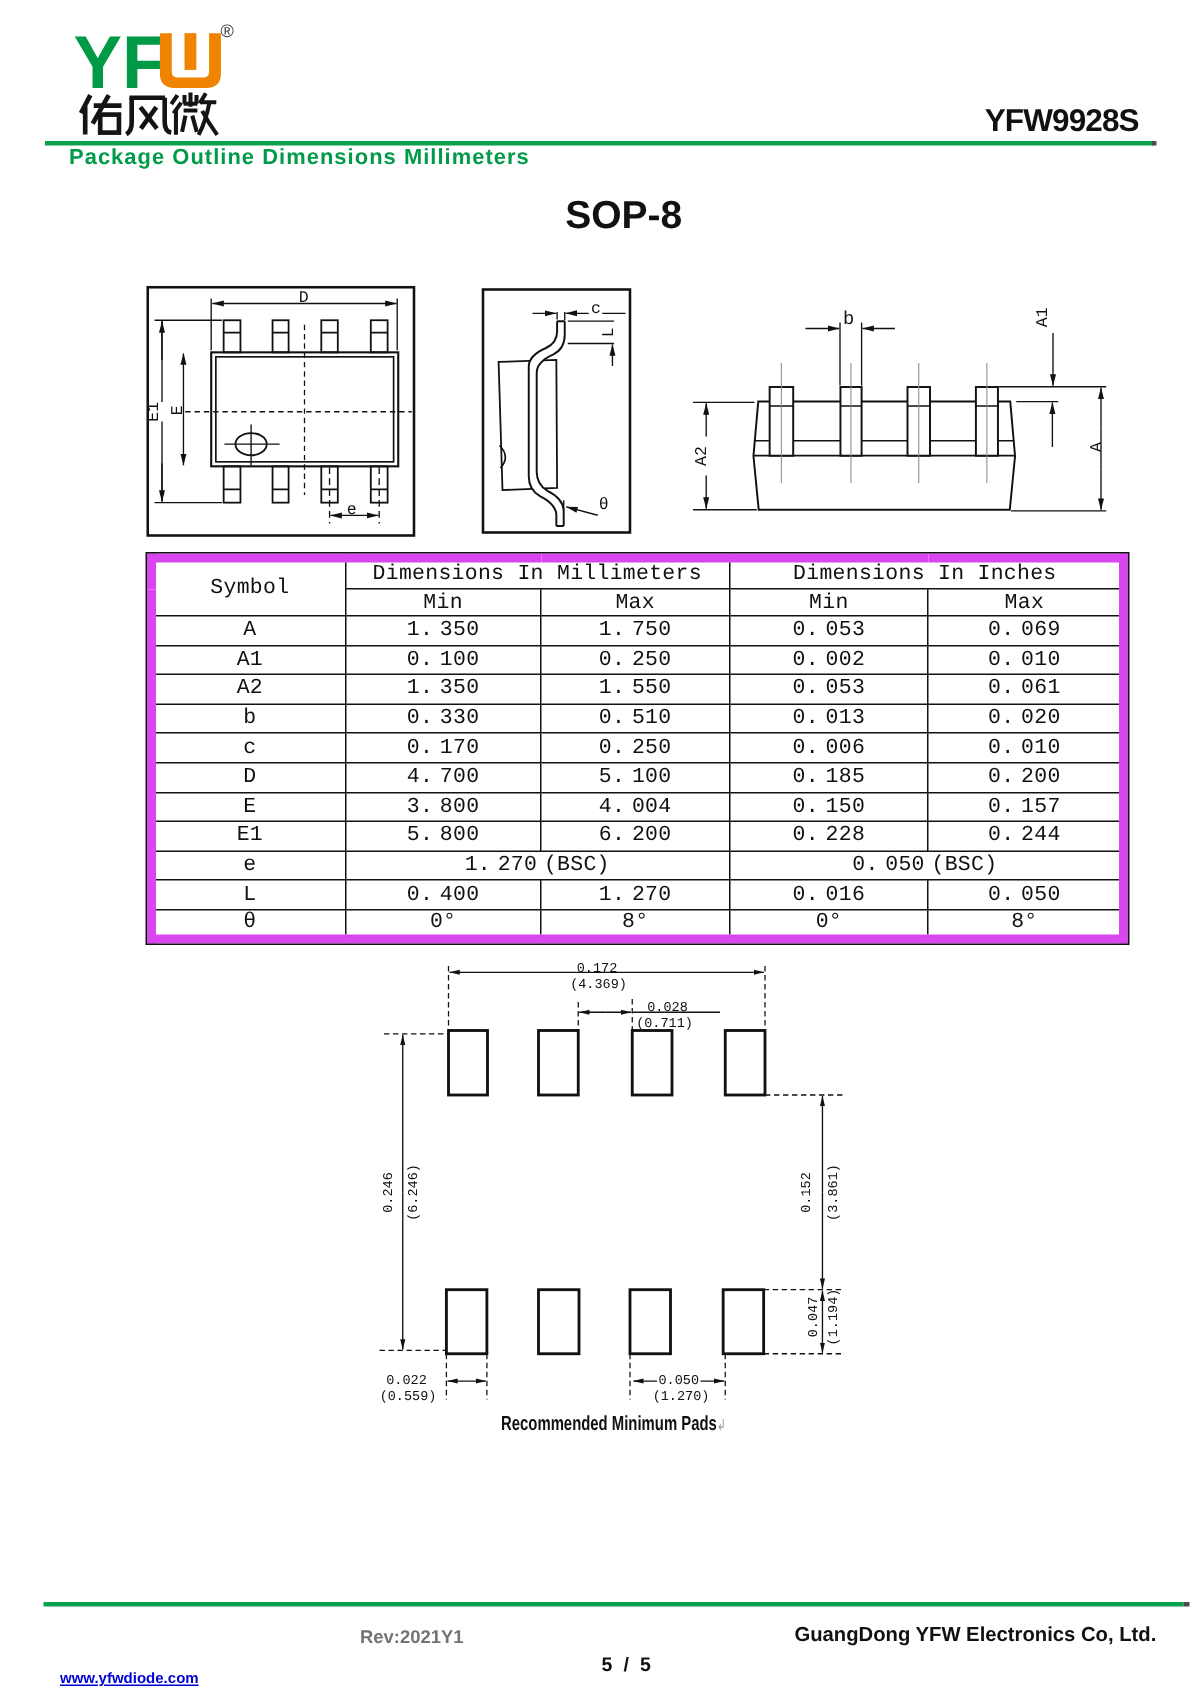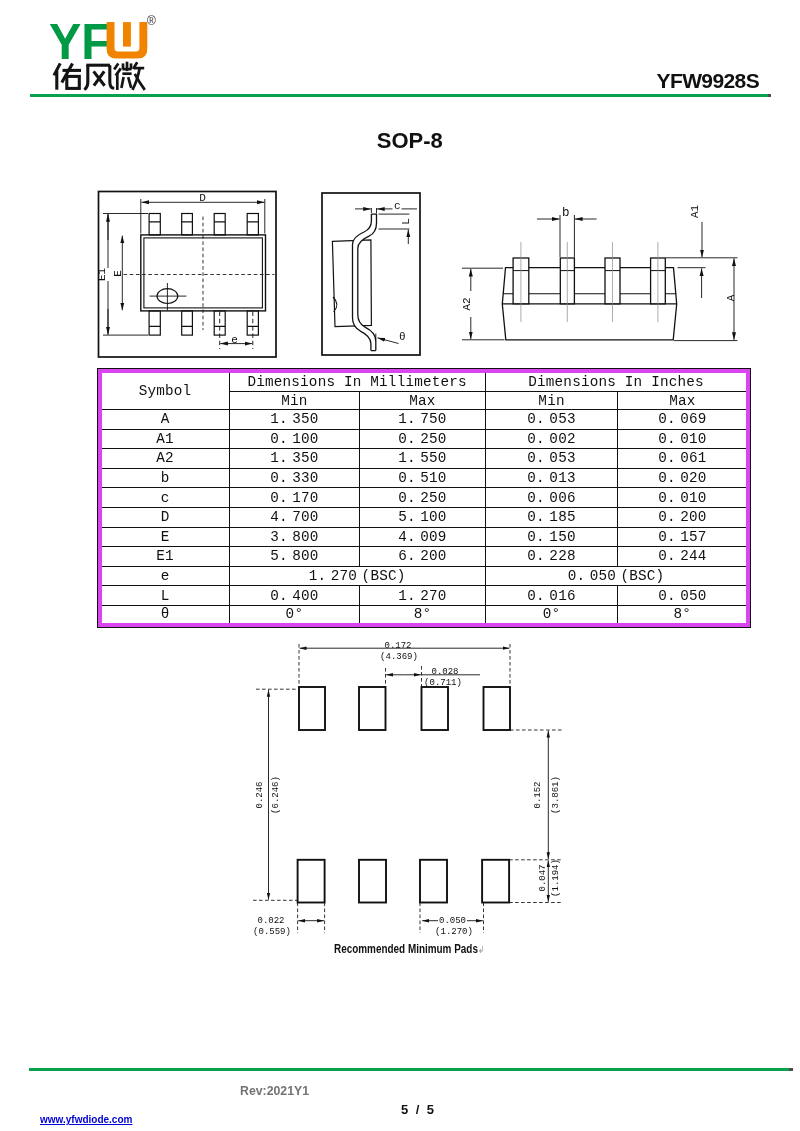--- a/index.html
+++ b/index.html
@@ -1,19 +1,19 @@
 <!DOCTYPE html>
 <html><head>
 <meta charset="utf-8">
 <style>
 html,body{margin:0;padding:0;background:#fff;}
 .page{position:relative;width:800px;height:1125px;background:#ffffff;overflow:hidden;
   font-family:"Liberation Sans",sans-serif;}
 .abs{position:absolute;}
-.tbl{position:absolute;left:97.5px;top:368.5px;border:4px solid #d946ef;outline:1.2px solid #111;border-collapse:collapse;table-layout:fixed;
+.tbl{position:absolute;left:97.5px;top:368.5px;border:6px solid #d946ef;outline:1.2px solid #111;border-collapse:collapse;table-layout:fixed;
   font-family:"Liberation Mono",monospace;font-size:14.3px;letter-spacing:0.2px;color:#111;}
 .tbl tbody tr:nth-child(n+3) td{word-spacing:-4.3px;}
 .tbl td{border:1.5px solid #111;text-align:center;padding:0;overflow:hidden;white-space:nowrap;}
 </style>
 </head>
 <body>
 <div class="page">
 
 <svg class="abs" style="left:40px;top:5px" width="130" height="92" viewBox="0 0 130 92">
   <text x="9" y="53.6" font-family="Liberation Sans,sans-serif" font-weight="bold" font-size="50" textLength="62" lengthAdjust="spacingAndGlyphs" fill="#009945">YF</text>
@@ -52,21 +52,22 @@
     <path d="M99.6,62.5 Q97.2,75 92.4,84"></path>
     <path d="M94.8,68 Q99.2,76.5 104.8,84"></path>
     </g>
   </g>
 
 </svg>
 
 <div class="abs" style="left:656.5px;top:69.2px;font-weight:bold;font-size:21px;letter-spacing:-0.6px;color:#111;text-align:right;">YFW9928S</div>
 <div class="abs" style="left:30px;top:94.4px;width:739px;height:2.3px;background:#0aa14e;"></div>
 <div class="abs" style="left:768px;top:94.4px;width:3.3px;height:2.3px;background:#4d4d4d;"></div>
-<div class="abs" style="left:376.8px;top:127.6px;font-weight:bold;font-size:22px;color:#111;">SOP-8</div>
+<div class="abs" style="left:46px;top:97.4px;font-weight:bold;font-size:14.6px;color:#009b48;letter-spacing:0.7px;">Package Outline Dimensions Millimeters</div>
+<div class="abs" style="left:376.8px;top:127.6px;font-weight:bold;font-size:26px;color:#111;">SOP-8</div>
 
 <svg class="abs" style="left:90px;top:180px" width="680" height="185" viewBox="90 180 680 185">
 <defs>
 <marker id="ar" markerWidth="9" markerHeight="6" refX="7.6" refY="2.5" orient="auto" markerUnits="userSpaceOnUse">
   <path d="M0,0.5 L7.8,2.5 L0,4.5 Z" fill="#111"></path>
 </marker>
 </defs>
 <g stroke="#111" fill="none" stroke-width="1.2">
 
   <rect x="98.5" y="191.5" width="177.5" height="165.5" stroke-width="1.7"></rect>
@@ -265,21 +266,21 @@
 <tr style="height:19.6px">
           <td>D</td>
           <td>4. 700</td>
           <td>5. 100</td>
           <td>0. 185</td>
           <td>0. 200</td>
         </tr>
 <tr style="height:19.6px">
           <td>E</td>
           <td>3. 800</td>
-          <td>4. 009</td>
+          <td>4. 004</td>
           <td>0. 150</td>
           <td>0. 157</td>
         </tr>
 <tr style="height:19.6px">
           <td>E1</td>
           <td>5. 800</td>
           <td>6. 200</td>
           <td>0. 228</td>
           <td>0. 244</td>
         </tr>
@@ -371,14 +372,15 @@
 </g>
 </svg>
 
 <div class="abs" style="left:333.5px;top:941px;font-weight:bold;font-size:13.5px;color:#111;white-space:nowrap;transform:scaleX(0.735);transform-origin:0 0;">Recommended Minimum Pads<span style="color:#999;font-weight:normal;font-size:10px">↲</span></div>
 
 <div class="abs" style="left:28.5px;top:1068.2px;width:760.5px;height:2.5px;background:#0aa14e;"></div>
 <div class="abs" style="left:789px;top:1068.2px;width:4px;height:2.5px;background:#4d4d4d;"></div>
 <div class="abs" style="left:40px;top:1114px;font-weight:bold;font-size:10px;color:#0000d4;text-decoration:underline;">www.yfwdiode.com</div>
 <div class="abs" style="left:240px;top:1084.3px;font-weight:bold;font-size:12.3px;color:#737373;">Rev:2021Y1</div>
 <div class="abs" style="left:401px;top:1082.8px;font-weight:bold;font-size:13px;color:#111;letter-spacing:1.9px;margin-top:19px;">5 / 5</div>
+<div class="abs" style="left:529.6px;top:1081.5px;font-weight:bold;font-size:13.5px;color:#111;white-space:nowrap;">GuangDong YFW Electronics Co, Ltd.</div>
 
 </div>
 
 </body></html>

